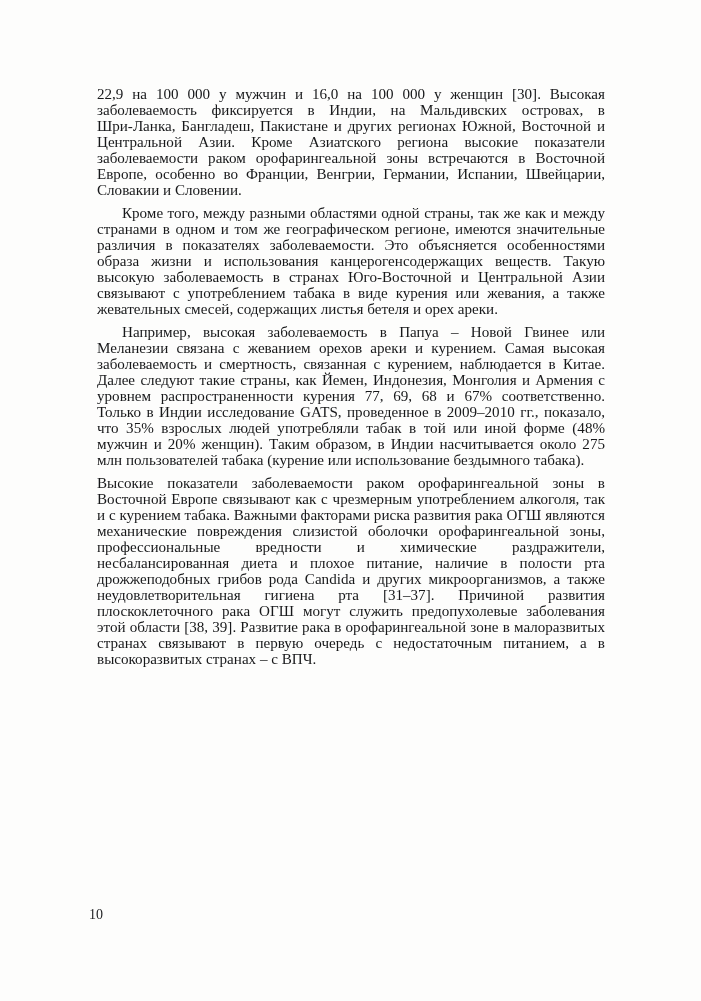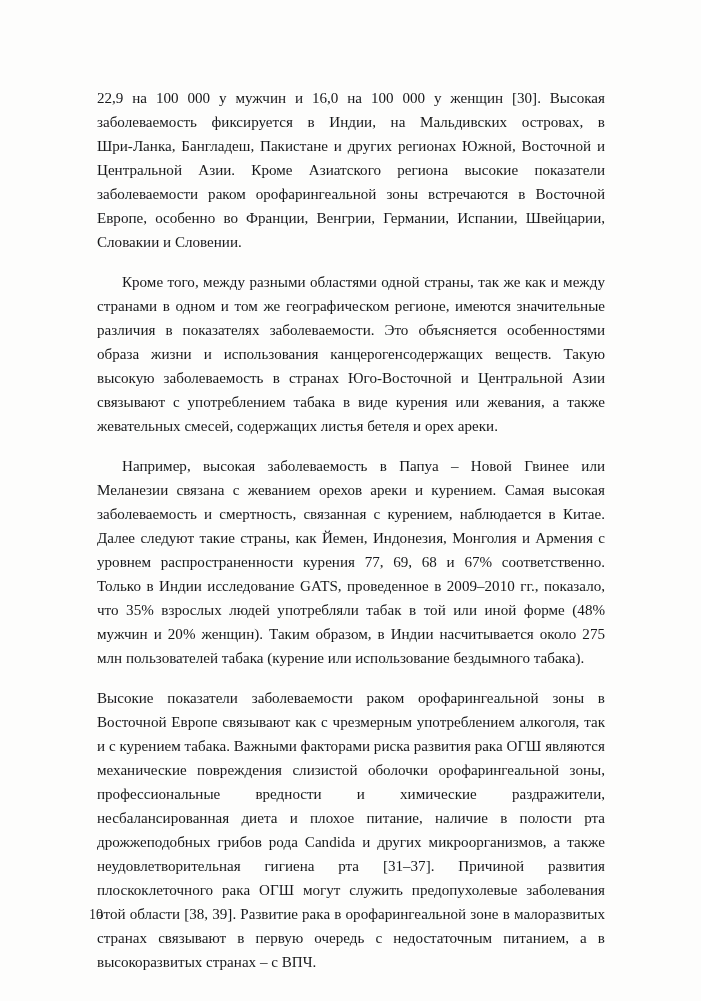--- a/index.html
+++ b/index.html
@@ -23,28 +23,28 @@
   }
   .text-column {
     position: absolute;
     left: 97px;
     top: 86px;
     width: 508px;
   }
   .para {
     margin: 0;
     font-size: 15.1px;
-    line-height: 24px;
+    line-height: 16px;
     text-align: justify;
     text-justify: inter-word;
     hyphens: manual;
     color: #17181a;
   }
   .para + .para {
-    margin-top: 16px;
+    margin-top: 7px;
   }
   .indent {
     text-indent: 25px;
   }
   .page-number {
     position: absolute;
     left: 89px;
     top: 906px;
     font-size: 14px;
     line-height: 18px;

